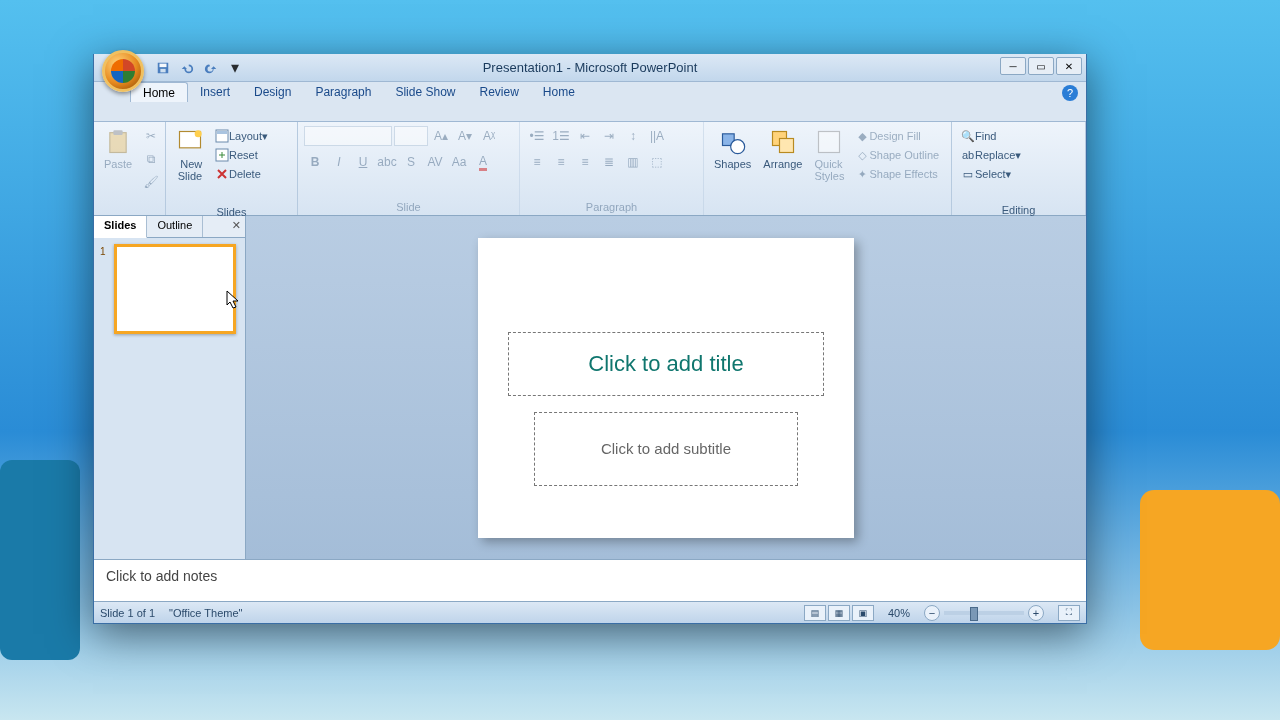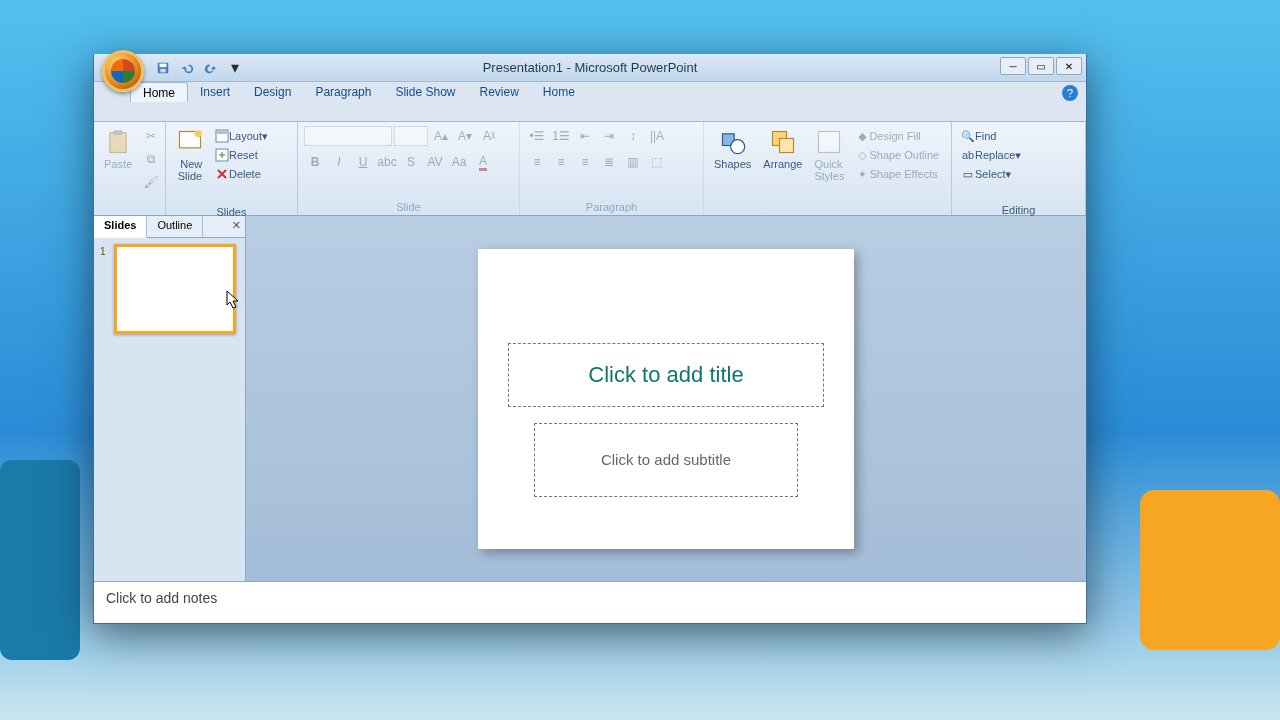--- a/index.html
+++ b/index.html
@@ -331,17 +331,34 @@
     <div class="slide-area">
       <div class="slide">
         <div class="ph title">Click to add title</div>
         <div class="ph sub">Click to add subtitle</div>
       </div>
     </div>
   </div>
 
   <div class="notes">Click to add notes</div>
 
+  <div class="statusbar">
+    <span>Slide 1 of 1</span>
+    <span>"Office Theme"</span>
+    <span class="spacer"></span>
+    <div class="view-btns">
+      <div class="vbtn">▤</div>
+      <div class="vbtn">▦</div>
+      <div class="vbtn">▣</div>
+    </div>
+    <span>40%</span>
+    <div class="zoom-ctl">
+      <div class="zc">−</div>
+      <div class="zslide"></div>
+      <div class="zc">+</div>
+    </div>
+    <div class="vbtn">⛶</div>
+  </div>
 
   <svg class="cursor-arrow" viewBox="0 0 14 20">
       <path d="M1 1l0 14 3-3 3 6 3-1-3-6 5 0z" fill="#fff" stroke="#000"></path>
     </svg>
 </div>
 
 </body></html>

